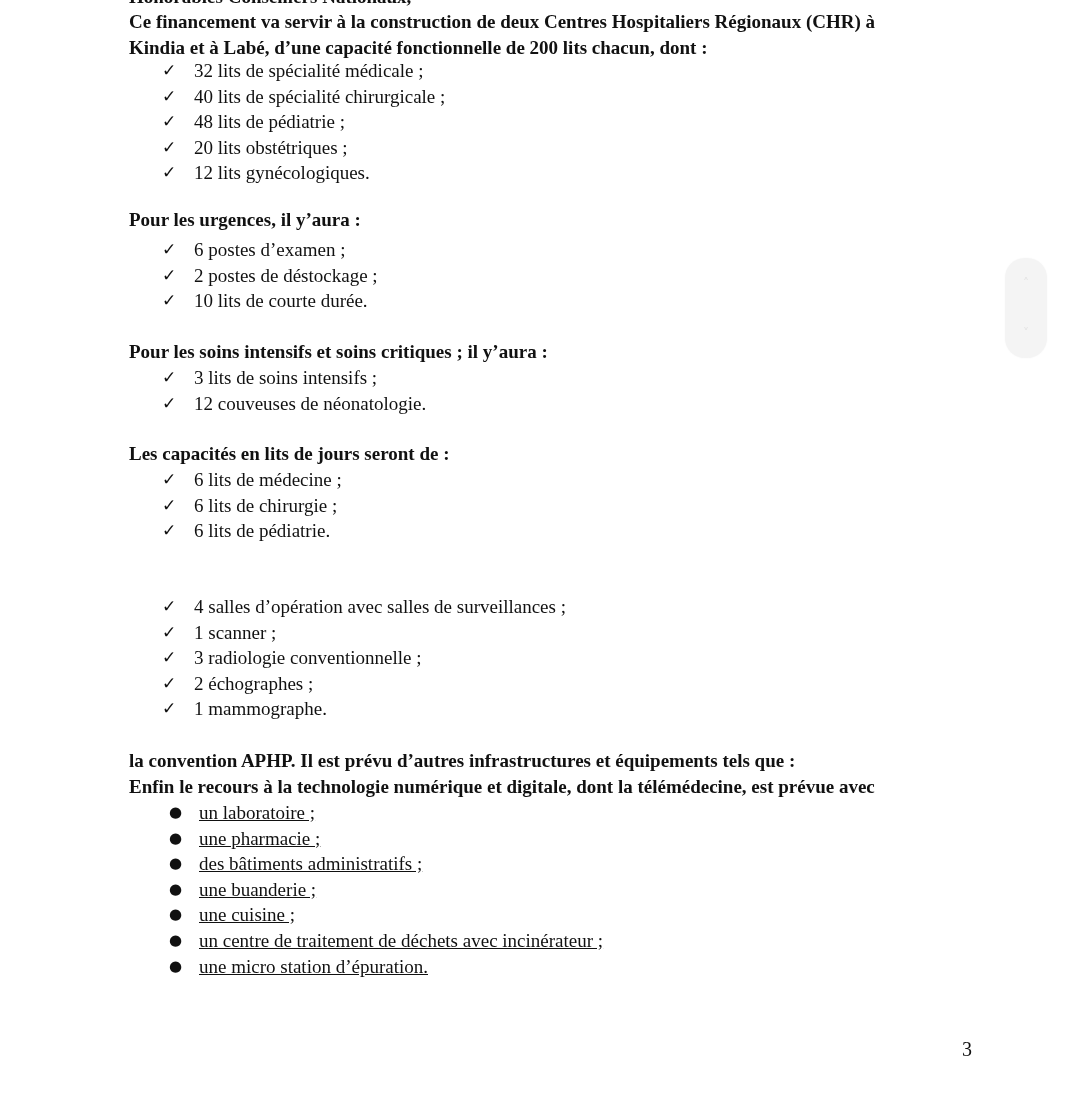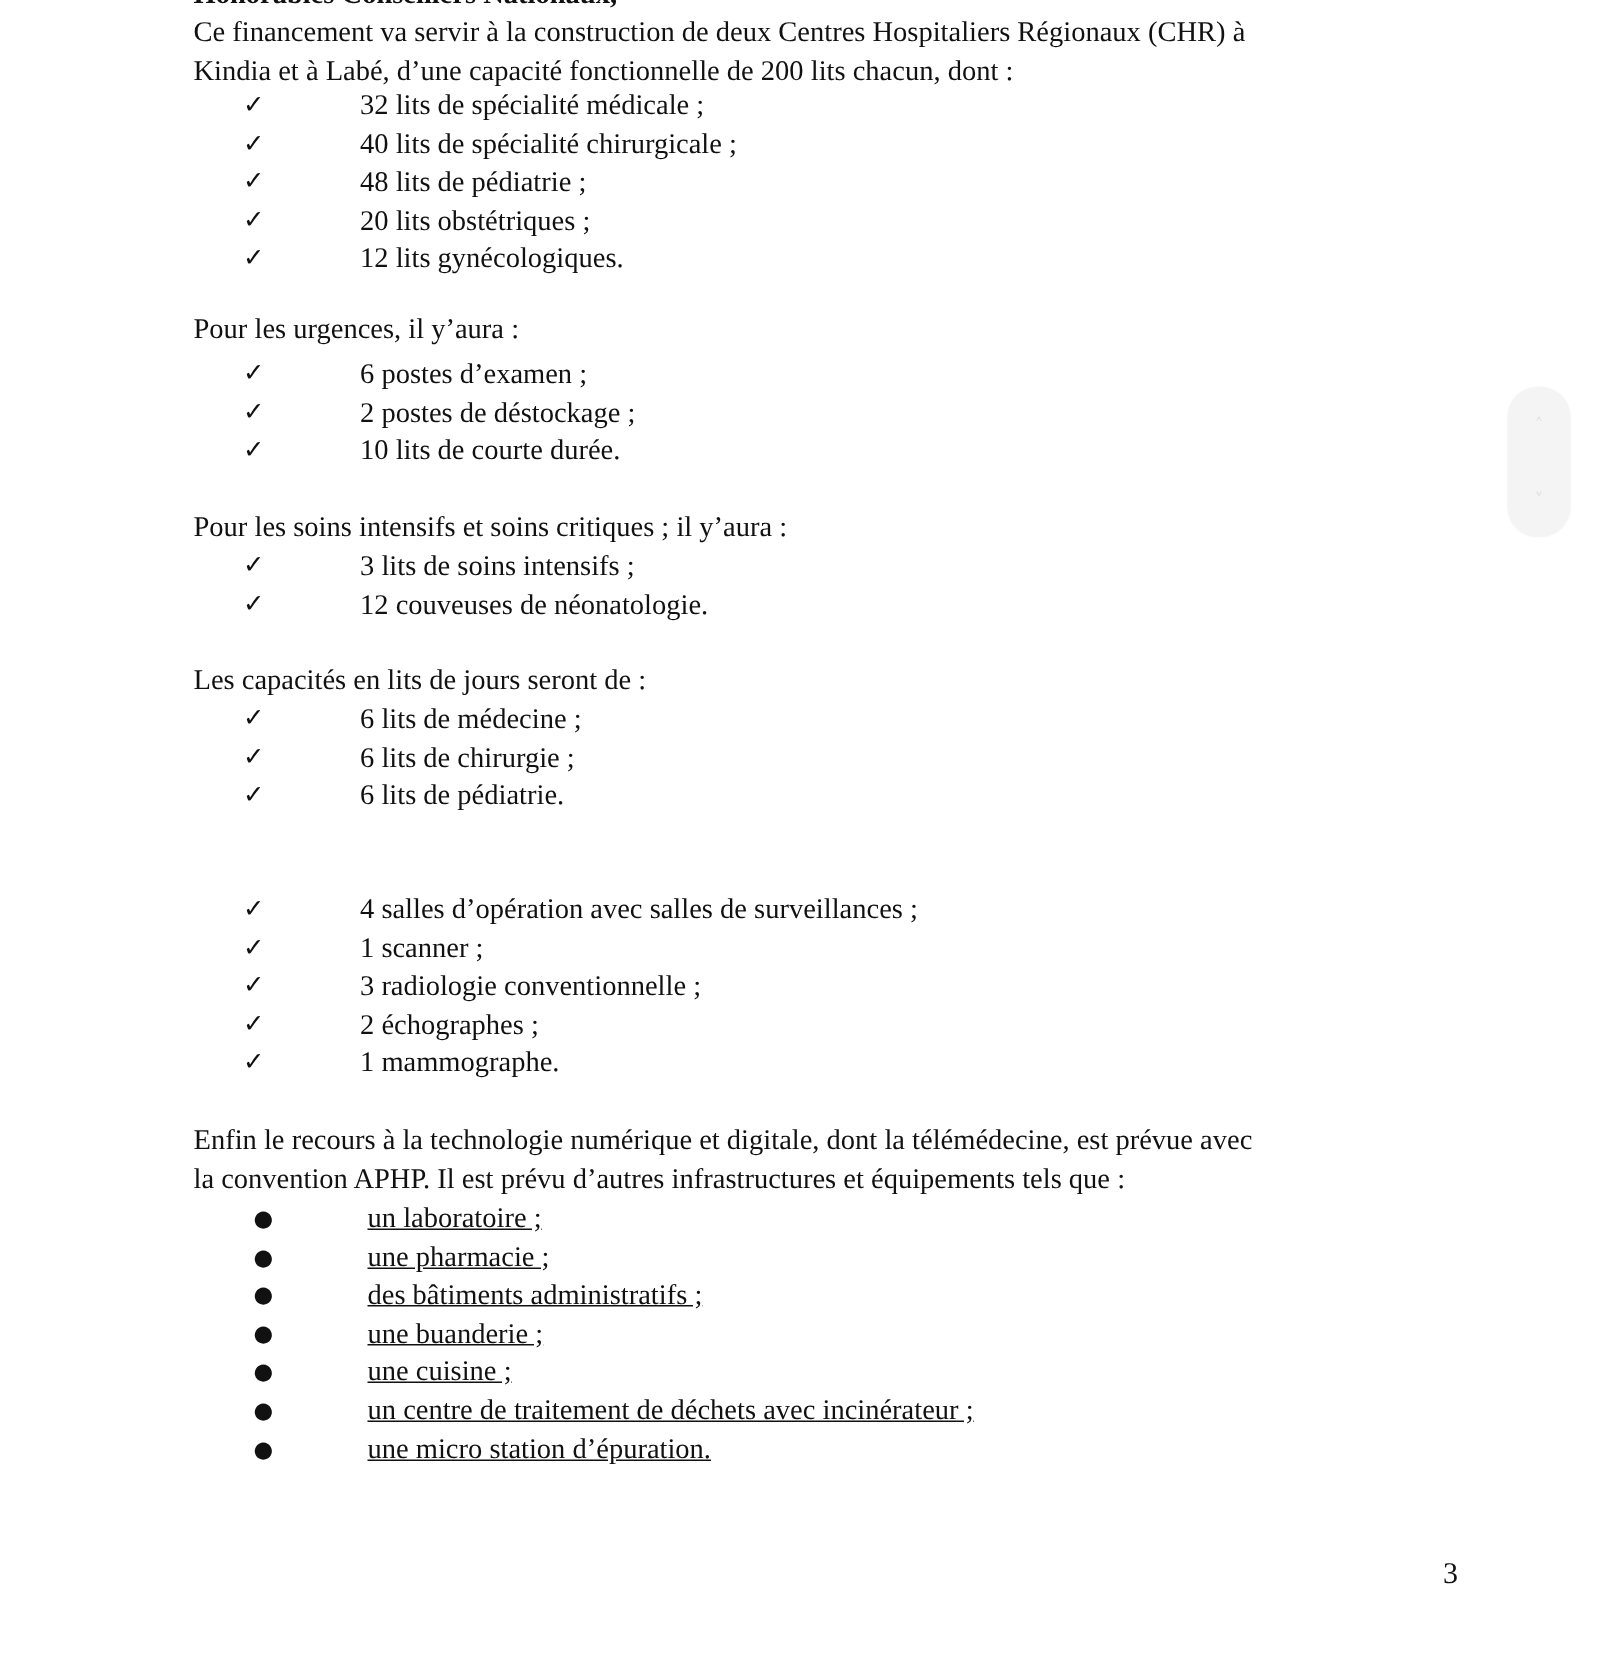--- a/index.html
+++ b/index.html
@@ -32,21 +32,21 @@
       white-space: nowrap;
     }
     .para {
       position: absolute;
       left: 129px;
       font-family: "Liberation Serif", serif;
       font-size: 19px;
       line-height: 25.6px;
       white-space: nowrap;
     }
-    .para .line { display: block; height: 25.6px; }
+    .para .line { display: block; height: 25.6px; font-weight: bold; }
     .list {
       position: absolute;
       left: 0;
       margin: 0;
       padding: 0;
       list-style: none;
       font-family: "Liberation Serif", serif;
       font-size: 19px;
     }
     .list li {
@@ -59,21 +59,20 @@
       position: absolute;
       left: 162px;
       top: 0;
       font-size: 17px;
       font-family: "DejaVu Sans", sans-serif;
     }
     .list .txt {
       position: absolute;
       left: 194px;
       top: 0;
-      margin-left: 46px;
     }
     .list.bullets .marker {
       left: 169px;
       font-size: 15px;
     }
     .list.bullets .txt { left: 199px; text-decoration: underline; }
     .page-number {
       position: absolute;
       left: 962px;
       top: 1038px;
@@ -207,22 +206,22 @@
         <span class="marker">✓</span>
         <span class="txt">2 échographes ;</span>
       </li>
     <li>
         <span class="marker">✓</span>
         <span class="txt">1 mammographe.</span>
       </li>
   </ul>
 
   <div class="para" style="top:748px;">
+    <span class="line">la convention APHP. Il est prévu d’autres infrastructures et équipements tels que :</span>
     <span class="line">Enfin le recours à la technologie numérique et digitale, dont la télémédecine, est prévue avec</span>
-    <span class="line">la convention APHP. Il est prévu d’autres infrastructures et équipements tels que :</span>
   </div>
   <ul class="list bullets" style="top:800px;">
     <li>
         <span class="marker">●</span>
         <span class="txt">un laboratoire ;</span>
       </li>
     <li>
         <span class="marker">●</span>
         <span class="txt">une pharmacie ;</span>
       </li>

